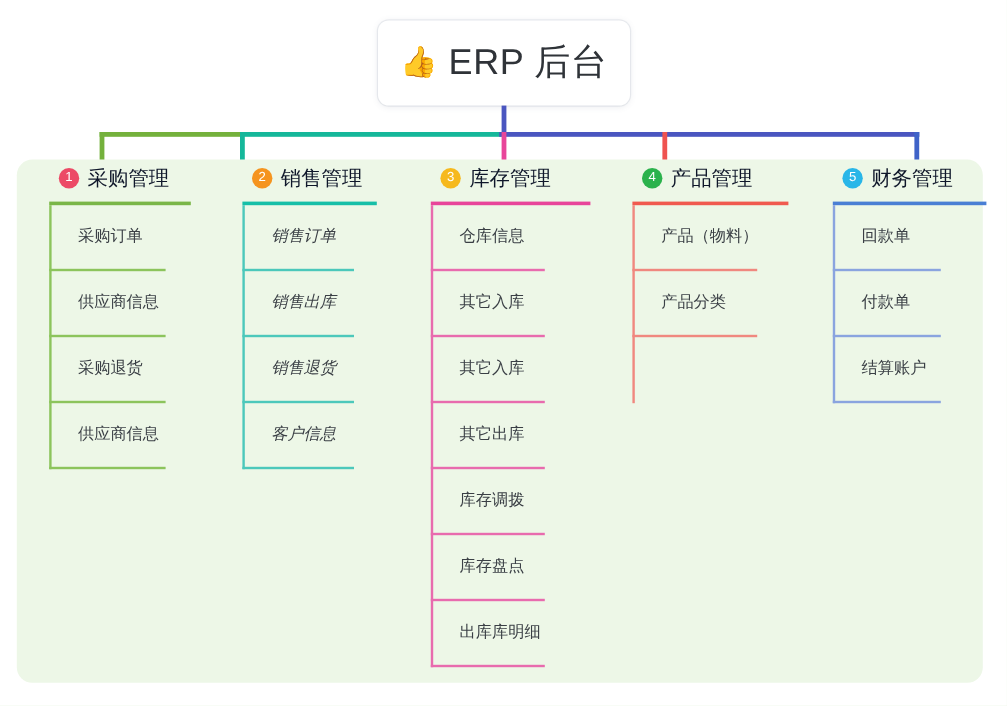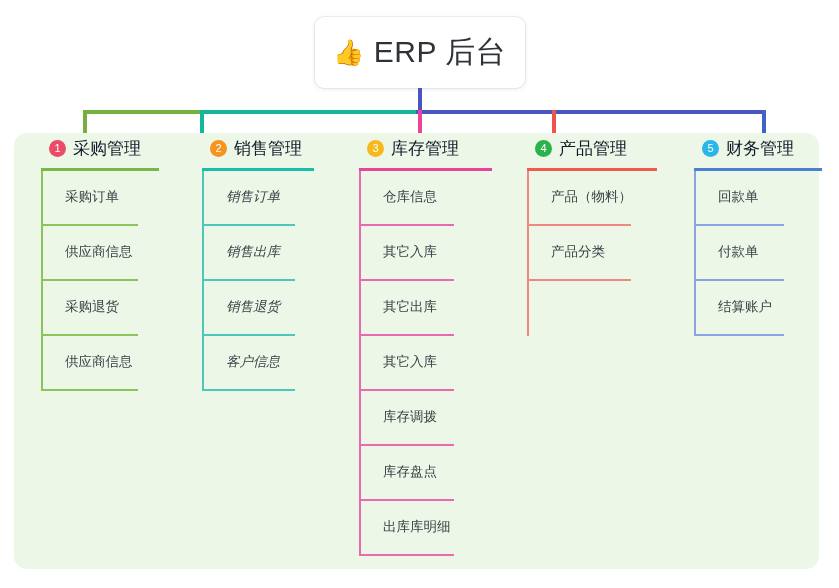--- a/index.html
+++ b/index.html
@@ -152,25 +152,25 @@
             <div class="spine" style="background: rgb(232, 107, 174); height: 385px;"></div>
             <div class="leaf">
               <span class="leaf-text">仓库信息</span>
               <div class="leaf-rule" style="background: rgb(232, 107, 174); width: 95px;"></div>
             </div>
             <div class="leaf">
               <span class="leaf-text">其它入库</span>
               <div class="leaf-rule" style="background: rgb(232, 107, 174); width: 95px;"></div>
             </div>
             <div class="leaf">
+              <span class="leaf-text">其它入库</span>
+              <div class="leaf-rule" style="background: rgb(232, 107, 174); width: 95px;"></div>
+            </div>
+            <div class="leaf">
               <span class="leaf-text">其它出库</span>
-              <div class="leaf-rule" style="background: rgb(232, 107, 174); width: 95px;"></div>
-            </div>
-            <div class="leaf">
-              <span class="leaf-text">其它入库</span>
               <div class="leaf-rule" style="background: rgb(232, 107, 174); width: 95px;"></div>
             </div>
             <div class="leaf">
               <span class="leaf-text">库存调拨</span>
               <div class="leaf-rule" style="background: rgb(232, 107, 174); width: 95px;"></div>
             </div>
             <div class="leaf">
               <span class="leaf-text">库存盘点</span>
               <div class="leaf-rule" style="background: rgb(232, 107, 174); width: 95px;"></div>
             </div>

